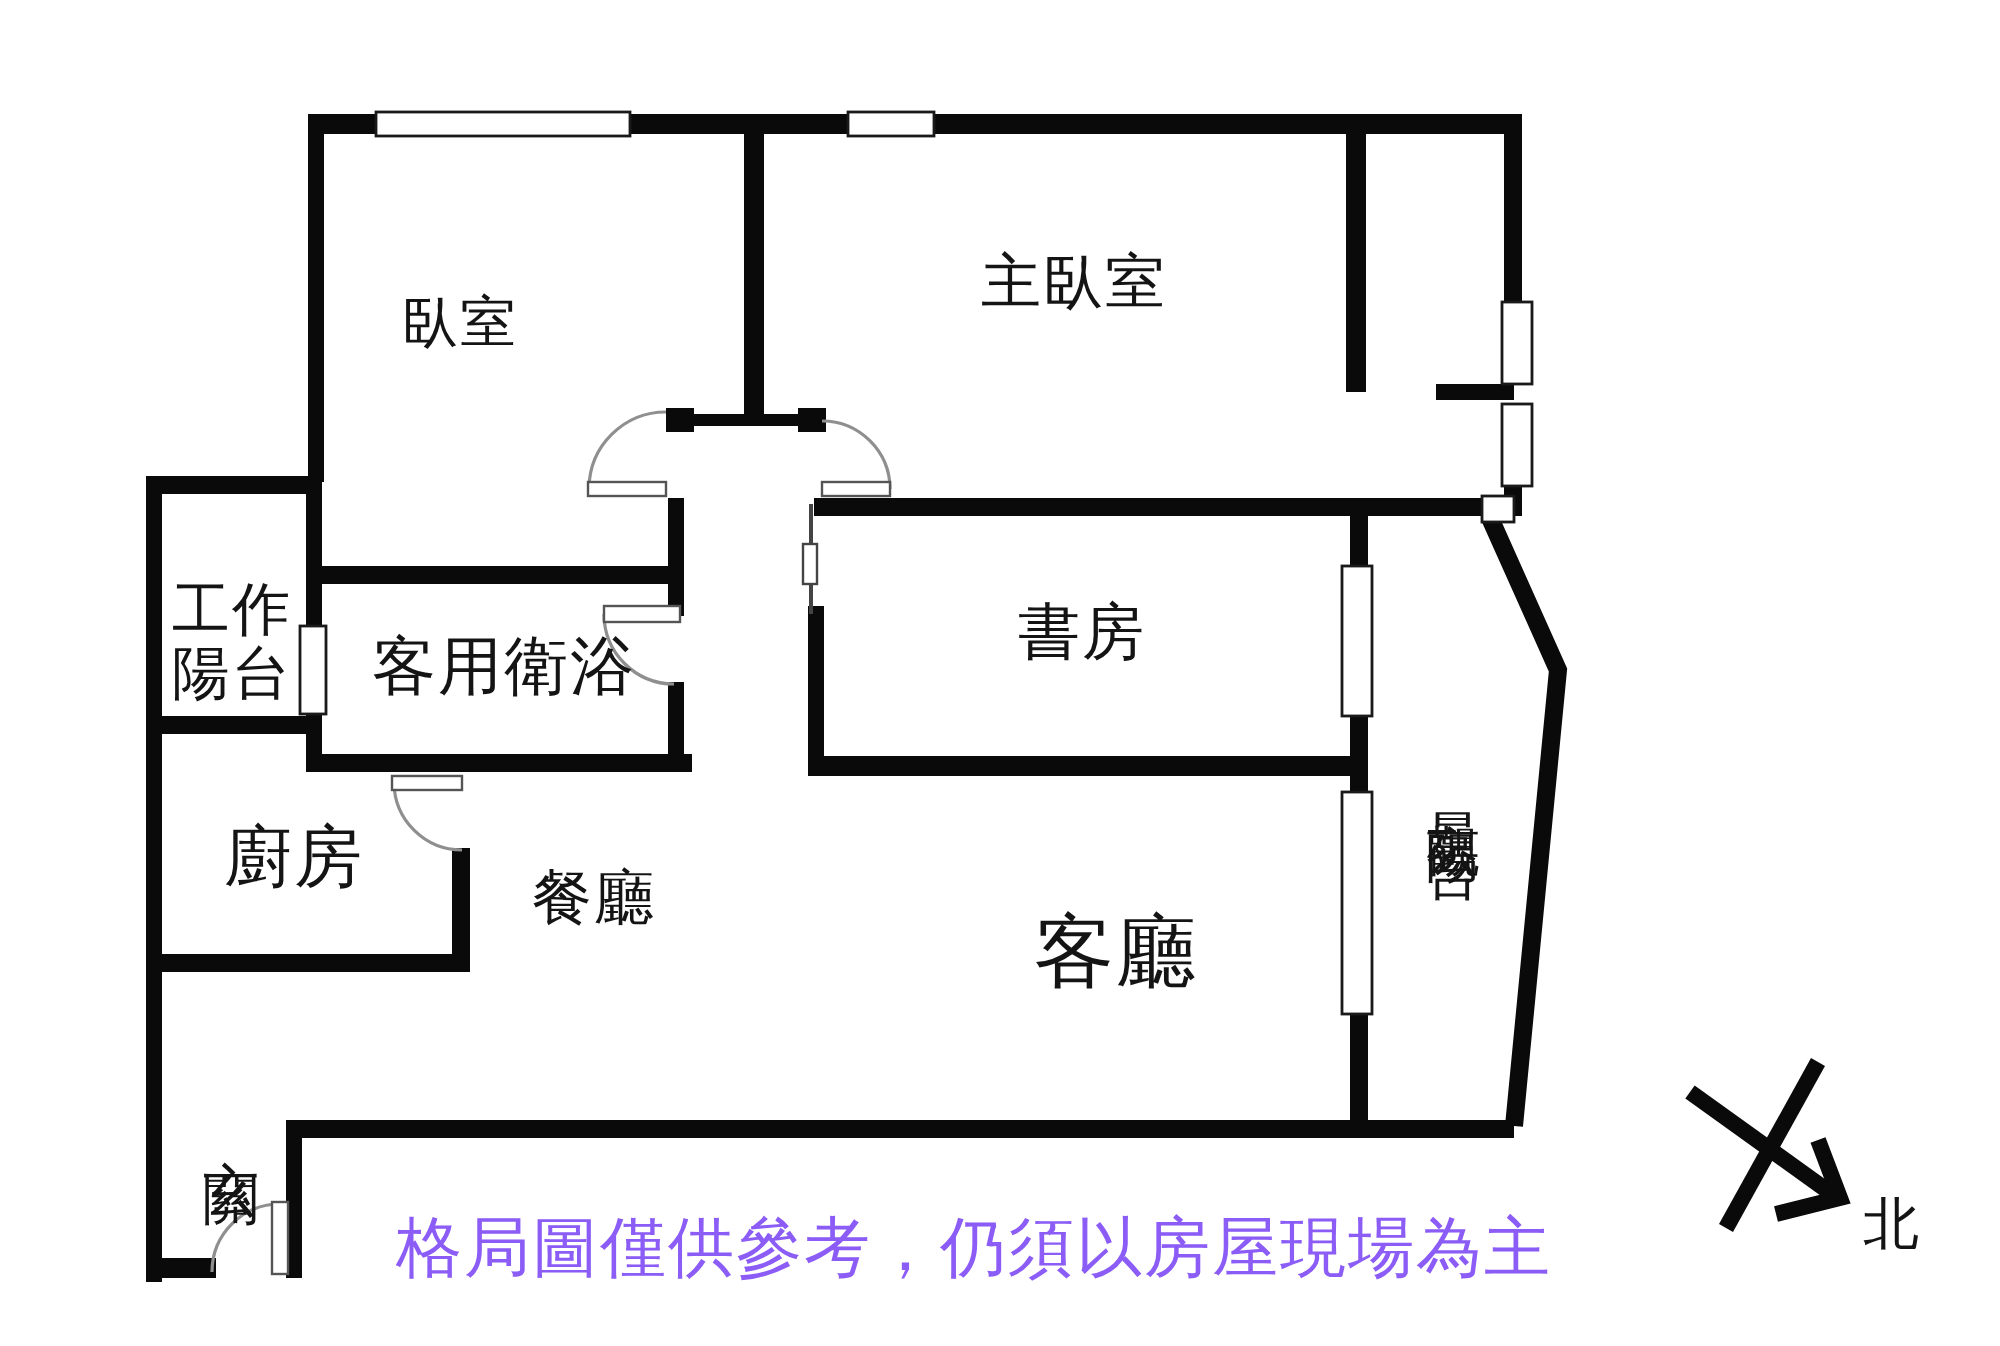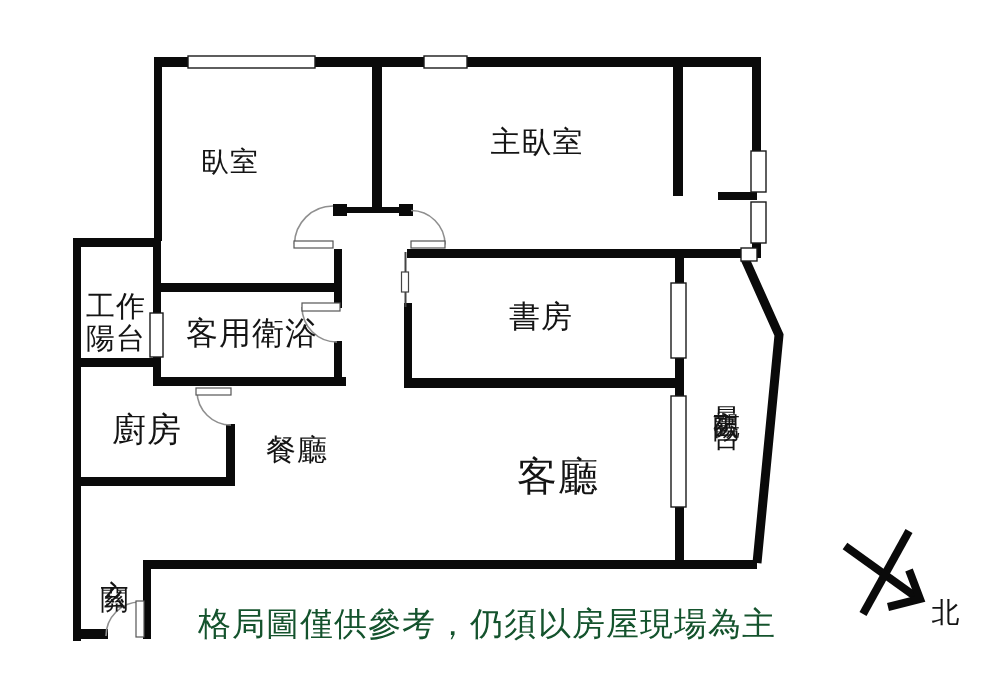--- a/index.html
+++ b/index.html
@@ -22,21 +22,21 @@
   #lbl-workbalcony{left:116px;top:308px;font-size:29px;margin-top:14px;}
   #lbl-guestbath{left:252px;top:334px;font-size:32px;}
   #lbl-study{left:541px;top:317px;font-size:31px;font-family:Liberation Serif, serif;}
   #lbl-kitchen{left:147px;top:430px;font-size:34px;}
   #lbl-dining{left:285px;top:450px;font-size:30px;margin-left:12px;}
   #lbl-living{left:558px;top:477px;font-size:40px;}
   #lbl-viewbalcony{left:726px;top:396px;font-size:27px;letter-spacing:6px;}
   #lbl-entry{left:114px;top:564px;font-size:28px;letter-spacing:7px;}
   #lbl-north{left:946px;top:613px;font-size:28px;}
   #lbl-disclaimer{
-    position:absolute;left:198px;top:602px;font-size:33px;color:#14532d;
+    position:absolute;left:198px;top:602px;font-size:33px;color:#8b5cf6;
     letter-spacing:1px;white-space:nowrap;
   }
 </style>
 </head>
 <body>
 
 <div id="stage">
 
   <svg id="plan-svg" width="1000" height="673" viewBox="0 0 1000 673">
 

